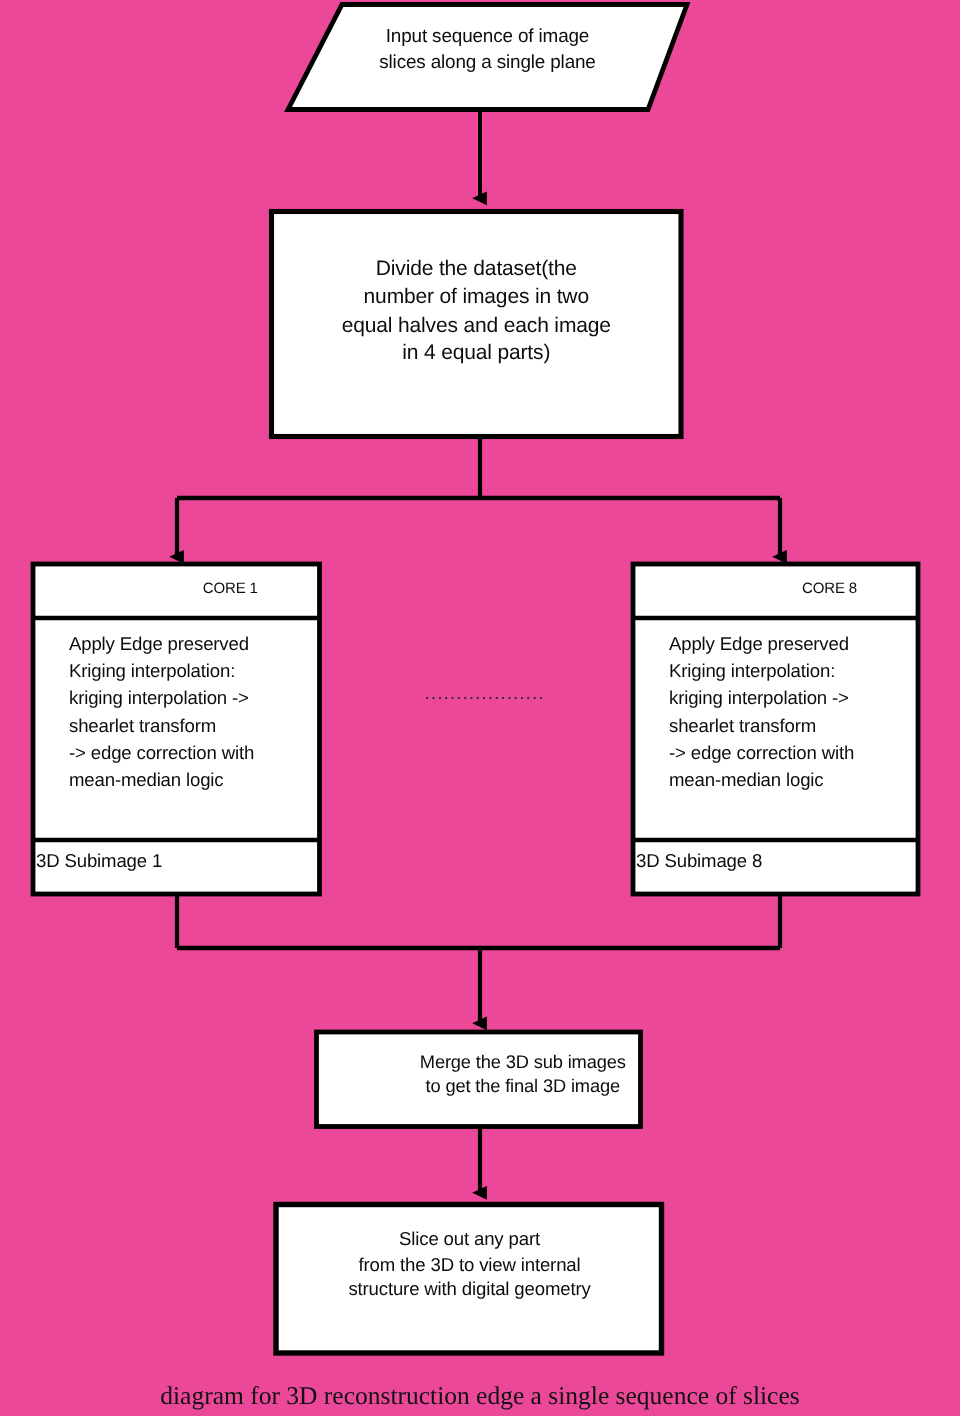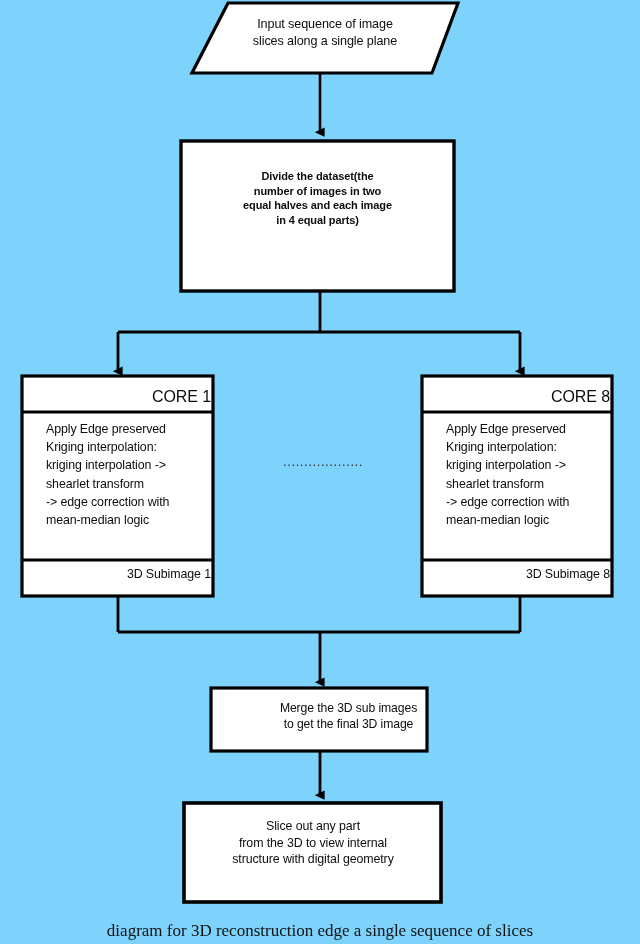--- a/index.html
+++ b/index.html
@@ -1,36 +1,36 @@
 <!DOCTYPE html>
 <html><head>
 <meta charset="utf-8">
 <style>
   html,body{margin:0;padding:0;background:#ffffff;}
   body{
     width:640px;height:944px;overflow:hidden;
     font-family:"Liberation Sans","DejaVu Sans",sans-serif;
     color:#1a1a1a;
   }
-  #stage{position:relative;width:640px;height:944px;background:#7dd3fc;}
+  #stage{position:relative;width:640px;height:944px;background:#ec4899;}
   svg#flow{position:absolute;left:0;top:0;width:640px;height:944px;display:block;}
   .node-text{
     position:absolute;
     text-align:center;
     line-height:1.34;
     color:#0d0d0d;
     letter-spacing:-0.1px;
     white-space:pre-line;
     pointer-events:none;
   }
   .t-para{font-size:12.6px;}
-  .t-divide{font-size:11px;font-weight:bold;}
-  .t-core-head{font-size:16px;text-align:right;}
+  .t-divide{font-size:14px;}
+  .t-core-head{font-size:10px;text-align:center;padding-left:36px;}
   .t-core-body{font-size:12.4px;text-align:left;line-height:1.47;margin-left:16px;}
-  .t-core-foot{font-size:12.4px;text-align:right;}
+  .t-core-foot{font-size:12.4px;text-align:left;}
   .t-merge{font-size:12.2px;}
   .t-final{font-size:12.4px;}
   .ellipsis{
     position:absolute;
     font-size:13px;
     letter-spacing:0.6px;
     color:#2b2b2b;
     font-family:"Liberation Sans","DejaVu Sans",sans-serif;
   }
   .caption{

